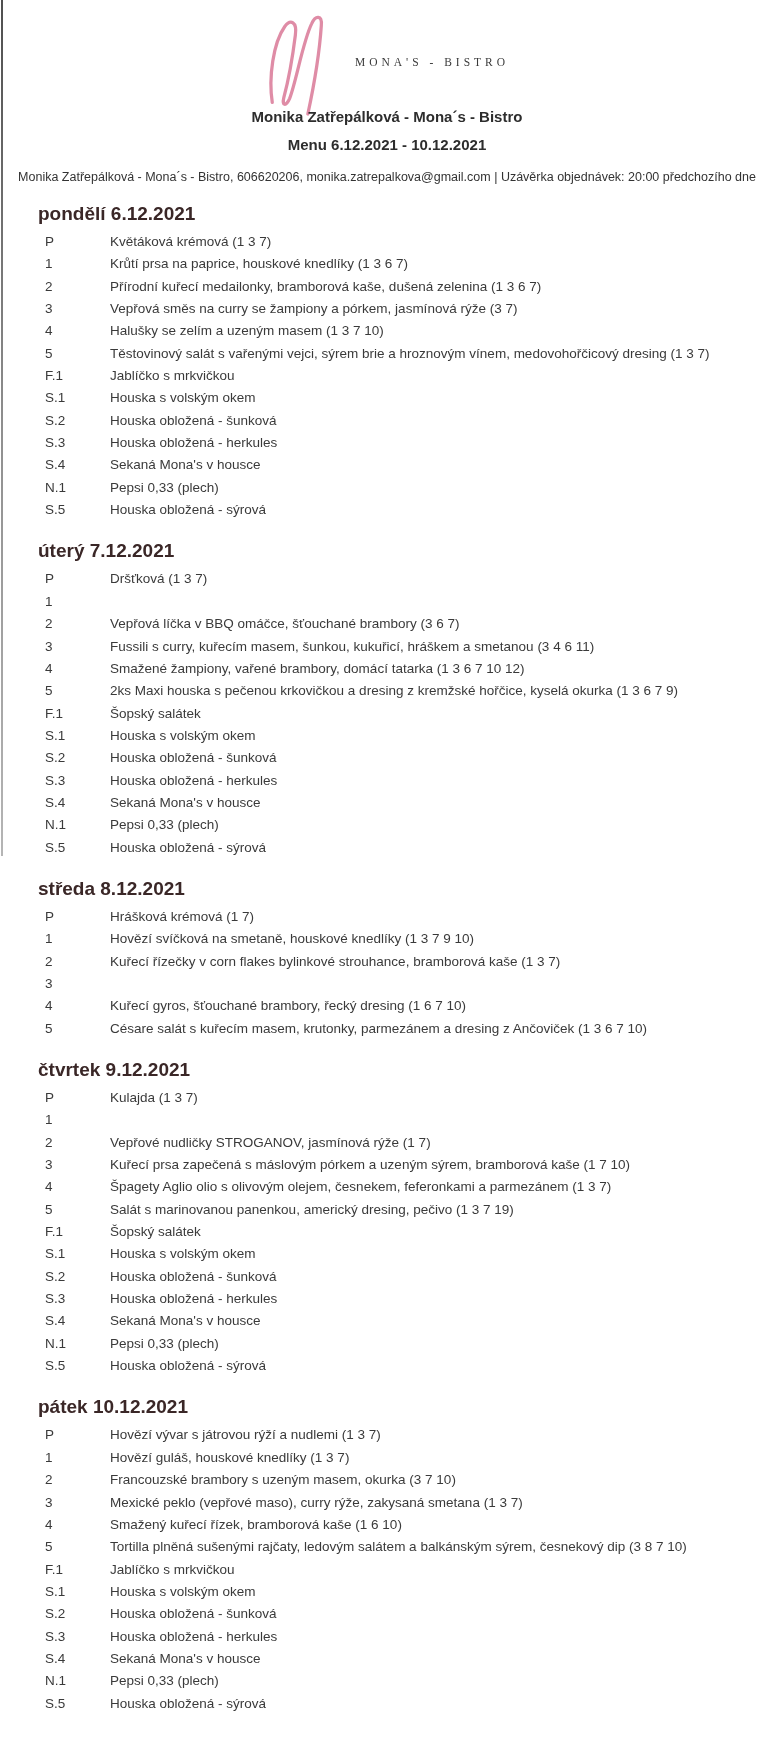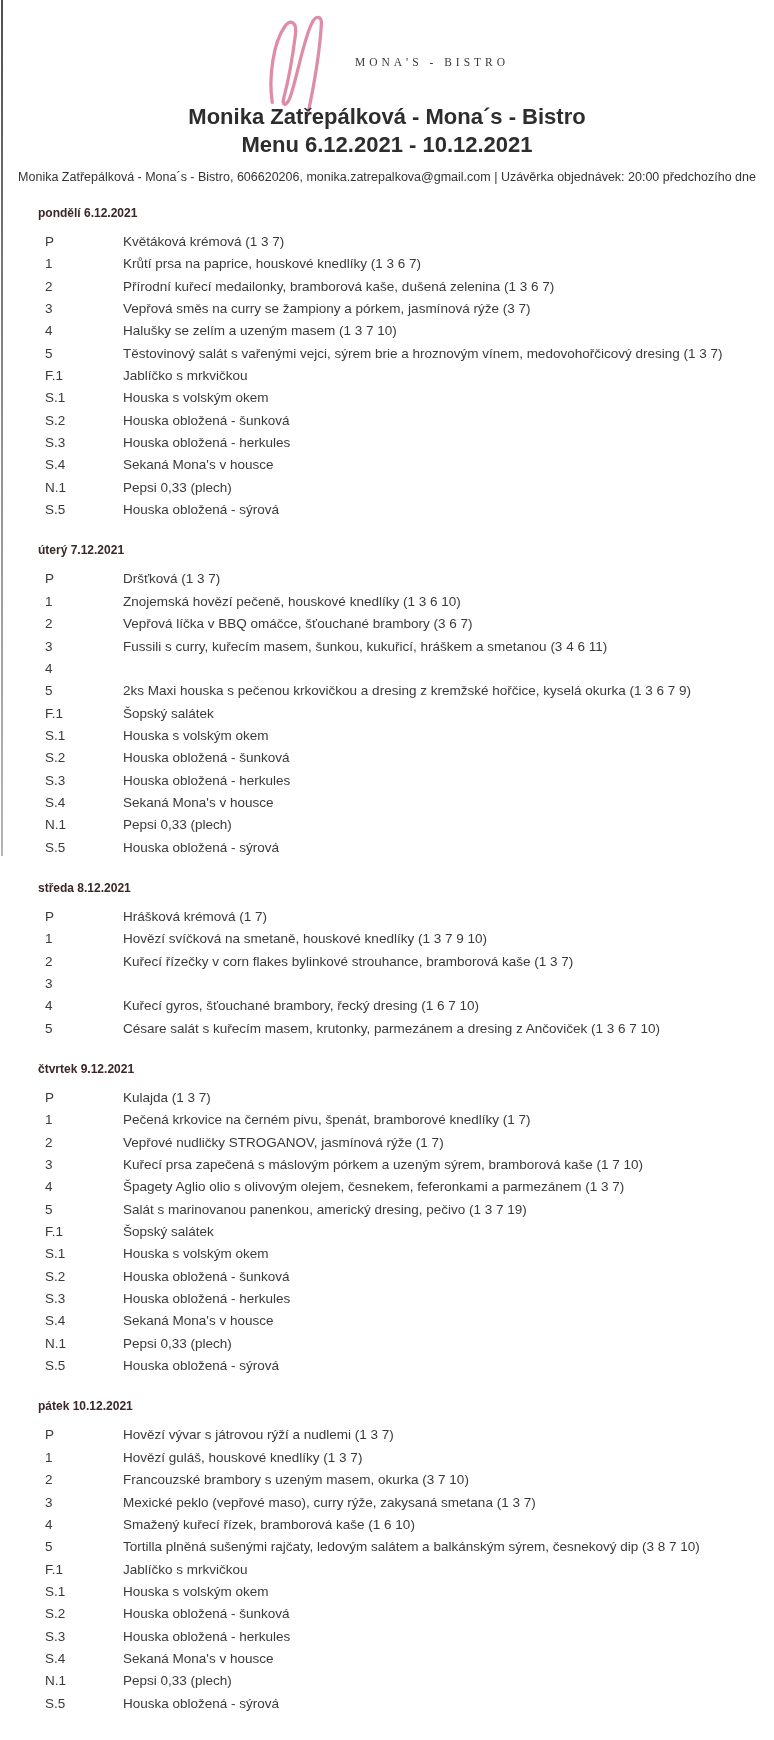--- a/index.html
+++ b/index.html
@@ -35,53 +35,53 @@
     font-size: 11.5px;
     letter-spacing: 4px;
     color: #3a3a3a;
     margin-top: 42px;
     margin-left: 12px;
     white-space: nowrap;
   }
   .title, .subtitle {
     text-align: center;
     font-weight: bold;
-    font-size: 22px;
+    font-size: 15px;
     color: #2d2d2d;
     line-height: 21px;
     margin: 0;
   }
   .title { margin-top: 2px; }
   .subtitle { margin-top: 7px; }
   .info {
     text-align: center;
     font-size: 12.5px;
     color: #333333;
     margin-top: 15px;
     white-space: nowrap;
   }
   
   .menu-days { margin-top: 2px; }
   .day { margin-top: 19px; }
   .day-heading {
     margin: 0 0 7px 38px;
-    font-size: 12px;
+    font-size: 19px;
     font-weight: bold;
     color: #3a2727;
     line-height: 21px;
   }
   .menu-row {
     display: flex;
     padding-left: 45px;
     line-height: 22.35px;
     font-size: 13.5px;
     color: #3a3a3a;
   }
   .item-code { flex: 0 0 65px; width: 65px; }
-  .item-text { flex: 1; white-space: nowrap; margin-left: 13px; }
+  .item-text { flex: 1; white-space: nowrap; }
 </style>
 </head>
 <body>
 
 <div class="page">
   <div class="left-rule"></div>
 
   <div class="logo-row">
     <svg class="logo-m" viewBox="0 0 80 104" aria-hidden="true">
       <path d="M 7,92
@@ -161,32 +161,32 @@
 
   <div class="day">
     <h3 class="day-heading">úterý 7.12.2021</h3>
     <div class="day-items">
           <div class="menu-row">
             <span class="item-code">P</span>
             <span class="item-text">Dršťková (1 3 7)</span>
           </div>
           <div class="menu-row">
             <span class="item-code">1</span>
-            <span class="item-text">Znojemská hovězí pečeně, houskové knedlíky (1 3 6 10)</span>
           </div>
           <div class="menu-row">
             <span class="item-code">2</span>
             <span class="item-text">Vepřová líčka v BBQ omáčce, šťouchané brambory (3 6 7)</span>
           </div>
           <div class="menu-row">
             <span class="item-code">3</span>
             <span class="item-text">Fussili s curry, kuřecím masem, šunkou, kukuřicí, hráškem a smetanou (3 4 6 11)</span>
           </div>
           <div class="menu-row">
             <span class="item-code">4</span>
+            <span class="item-text">Smažené žampiony, vařené brambory, domácí tatarka (1 3 6 7 10 12)</span>
           </div>
           <div class="menu-row">
             <span class="item-code">5</span>
             <span class="item-text">2ks Maxi houska s pečenou krkovičkou a dresing z kremžské hořčice, kyselá okurka (1 3 6 7 9)</span>
           </div>
           <div class="menu-row">
             <span class="item-code">F.1</span>
             <span class="item-text">Šopský salátek</span>
           </div>
           <div class="menu-row">
@@ -247,21 +247,20 @@
 
   <div class="day">
     <h3 class="day-heading">čtvrtek 9.12.2021</h3>
     <div class="day-items">
           <div class="menu-row">
             <span class="item-code">P</span>
             <span class="item-text">Kulajda (1 3 7)</span>
           </div>
           <div class="menu-row">
             <span class="item-code">1</span>
-            <span class="item-text">Pečená krkovice na černém pivu, špenát, bramborové knedlíky (1 7)</span>
           </div>
           <div class="menu-row">
             <span class="item-code">2</span>
             <span class="item-text">Vepřové nudličky STROGANOV, jasmínová rýže (1 7)</span>
           </div>
           <div class="menu-row">
             <span class="item-code">3</span>
             <span class="item-text">Kuřecí prsa zapečená s máslovým pórkem a uzeným sýrem, bramborová kaše (1 7 10)</span>
           </div>
           <div class="menu-row">

